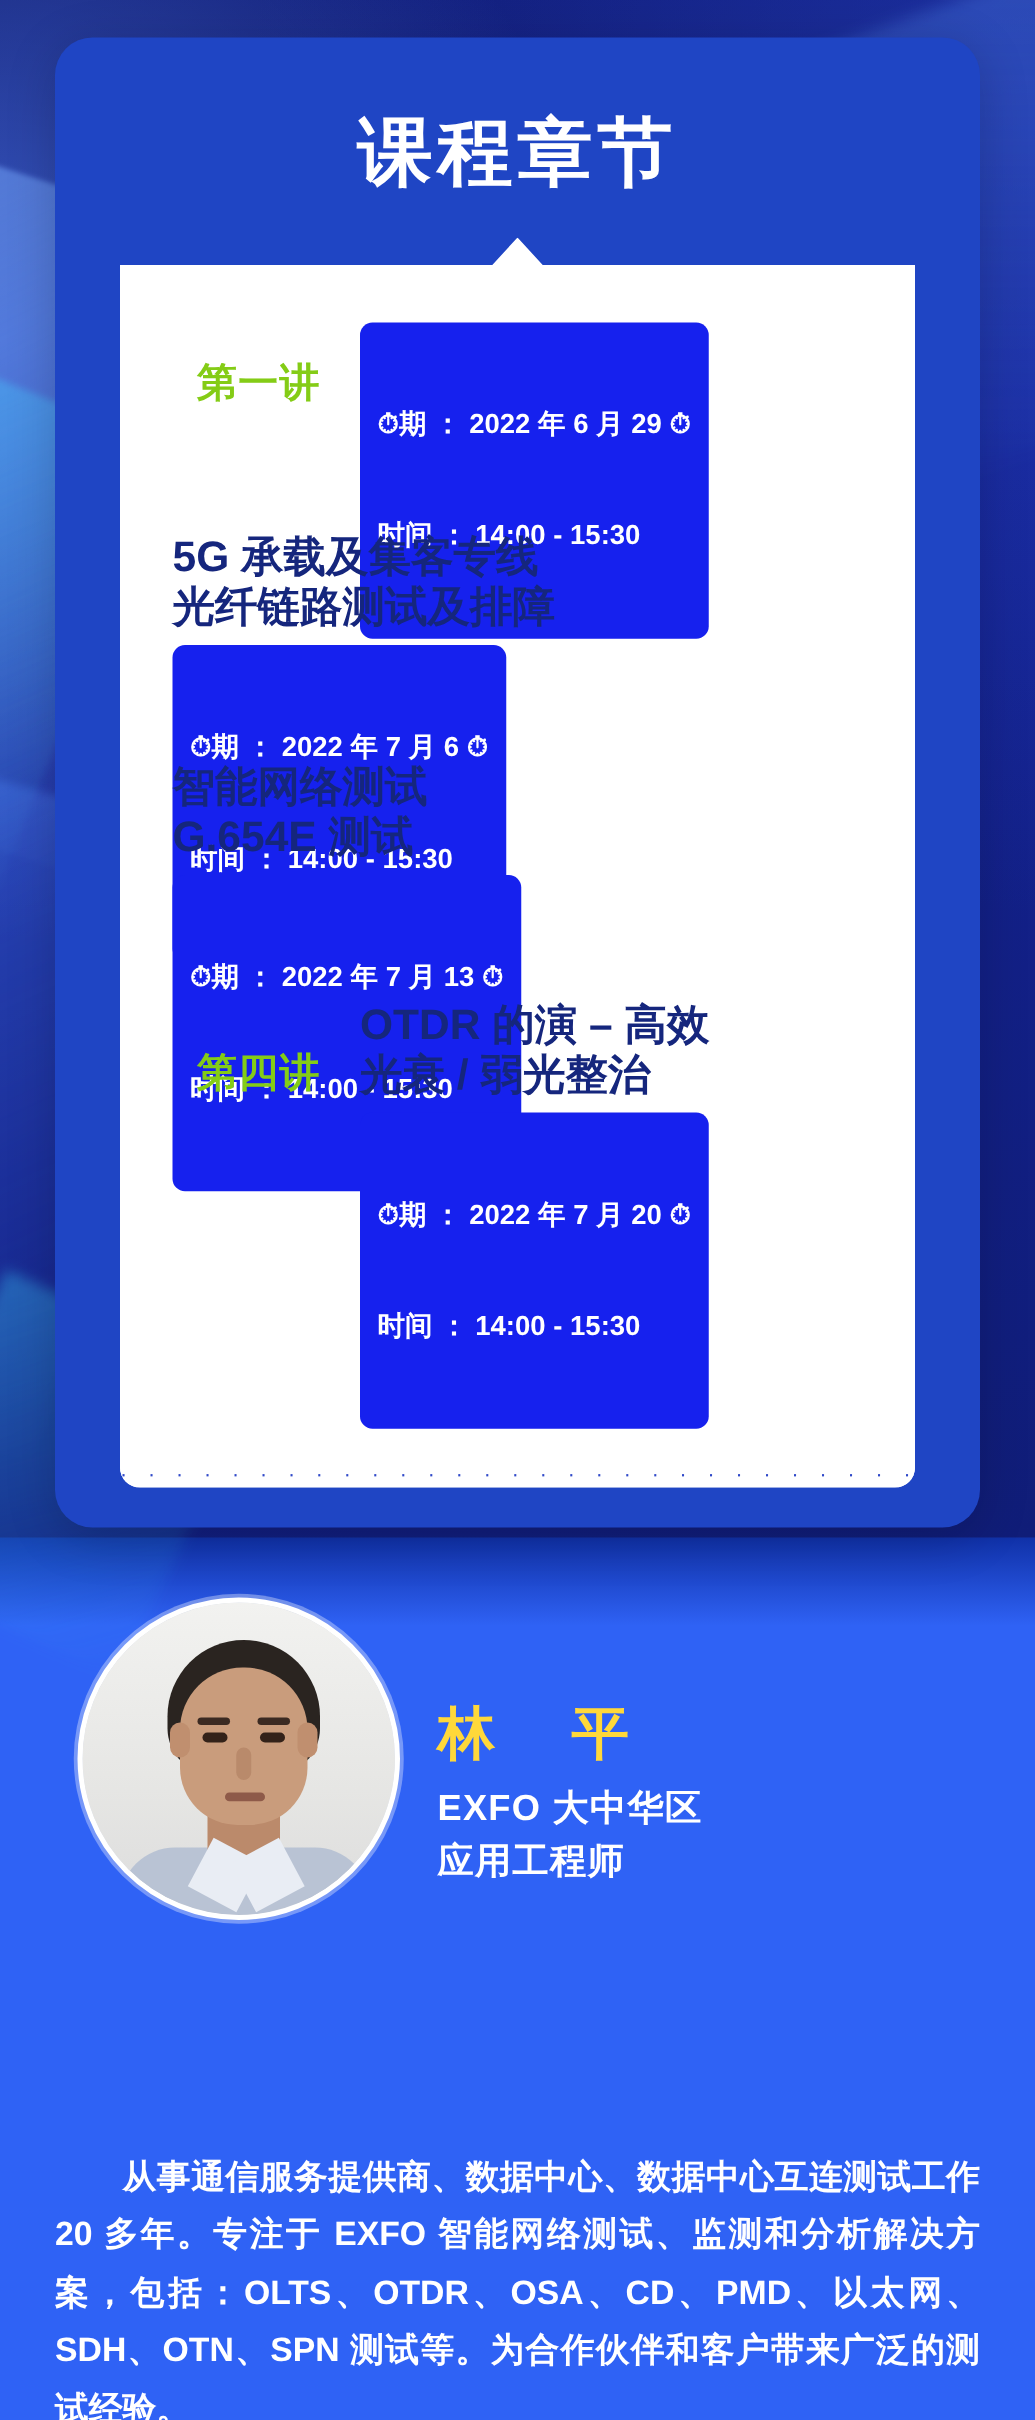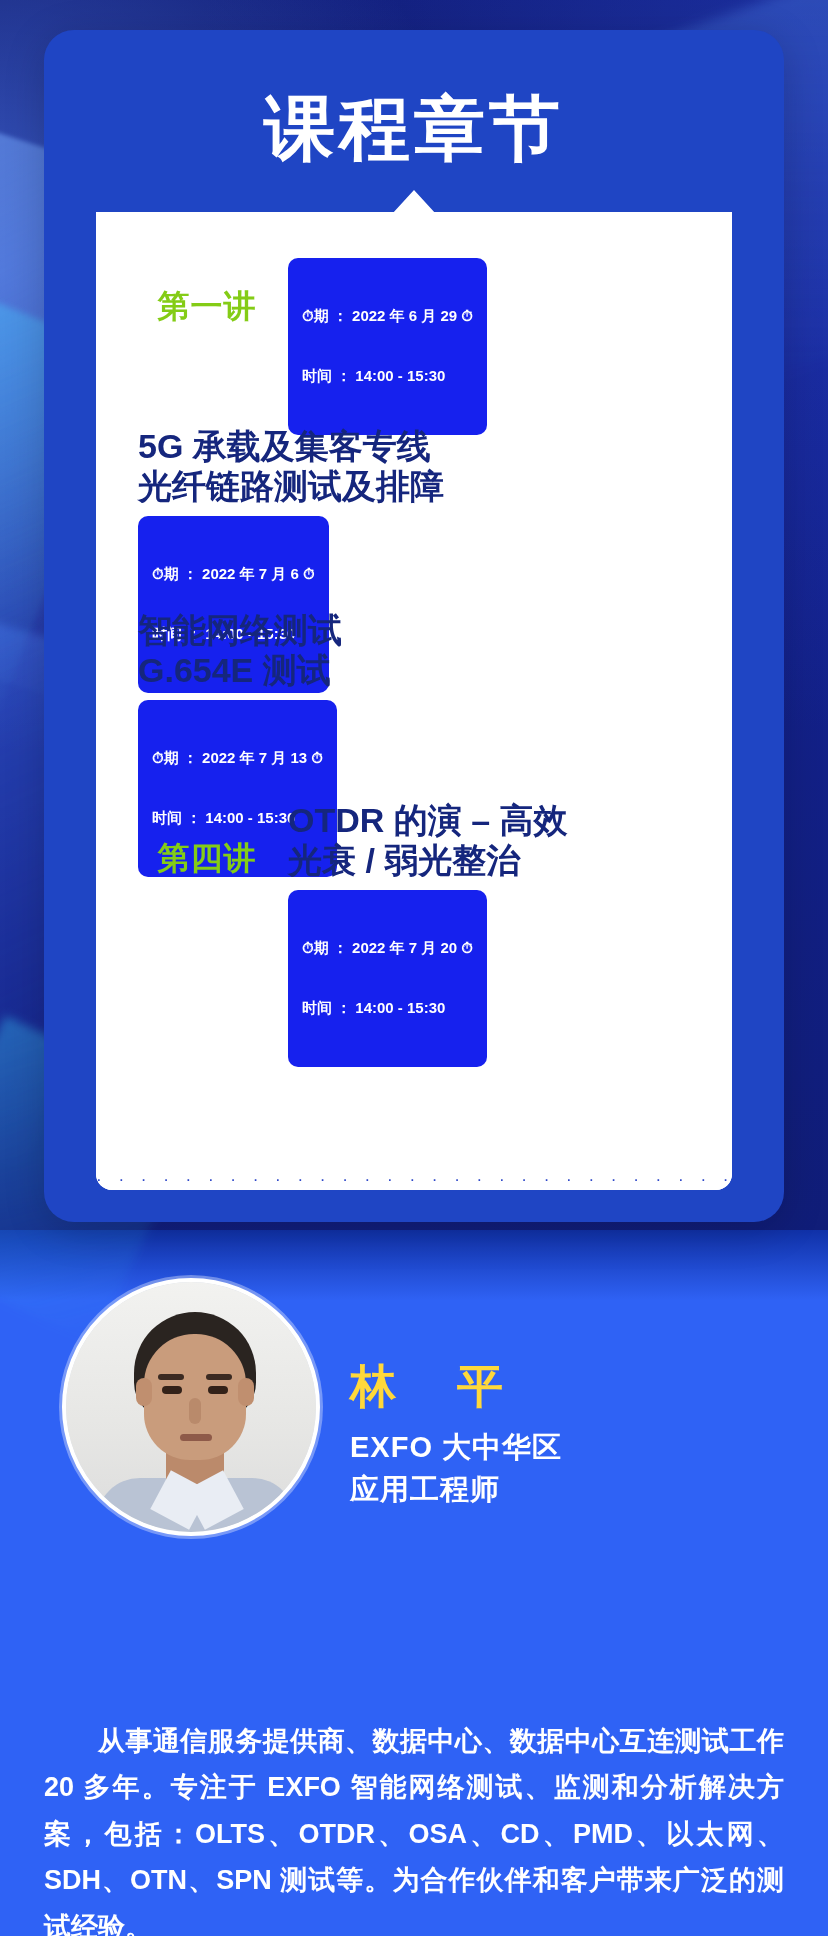--- a/index.html
+++ b/index.html
@@ -48,21 +48,21 @@
 
   
   #outer-card {
     position:absolute; left:44px; top:30px; width:740px; height:1192px;
     background:#1f45c4; border-radius:30px; z-index:2;
     box-shadow:0 8px 40px rgba(0,0,0,.18);
   }
   #page-title {
     position:absolute; left:0; top:52px; width:100%;
     text-align:center; color:#ffffff;
-    font-size:71px; font-weight:bold; letter-spacing:4px;
+    font-size:60px; font-weight:bold; letter-spacing:4px;
   }
 
   
   #white-panel {
     position:absolute; left:52px; top:160px; width:636px; height:1000px;
     background:#ffffff;
     border-radius:16px;
     -webkit-clip-path: polygon(0 24px, 0 100%, 100% 100%, 100% 24px, 340px 24px, 318px 0, 296px 24px);
     clip-path: polygon(0 24px, 0 100%, 100% 100%, 100% 24px, 340px 24px, 318px 0, 296px 24px);
   }
@@ -87,21 +87,21 @@
   .lec-title {
     color:#15267d; font-size:34px; font-weight:bold; line-height:1.18;
     letter-spacing:0px; white-space:pre-line;
   }
   .badge {
     display:inline-block;
     margin-top:10px;
     background:#1621ee; color:#ffffff;
     border-radius:10px;
     padding:7px 14px 8px 14px;
-    font-size:15px; line-height:1.35; font-weight:bold;
+    font-size:22px; line-height:1.35; font-weight:bold;
     white-space:pre;
   }
   .badge .row { display:block; }
 
   
   #lec-0 { height:200px; padding-top:22px; }
   #lec-1 { height:180px; padding-top:0px; }
   #lec-2 { height:188px; padding-top:4px; }
   #lec-3 { height:180px; padding-top:6px; }
   #lec-0 .lec-label,#lec-1 .lec-label,#lec-2 .lec-label,#lec-3 .lec-label{

